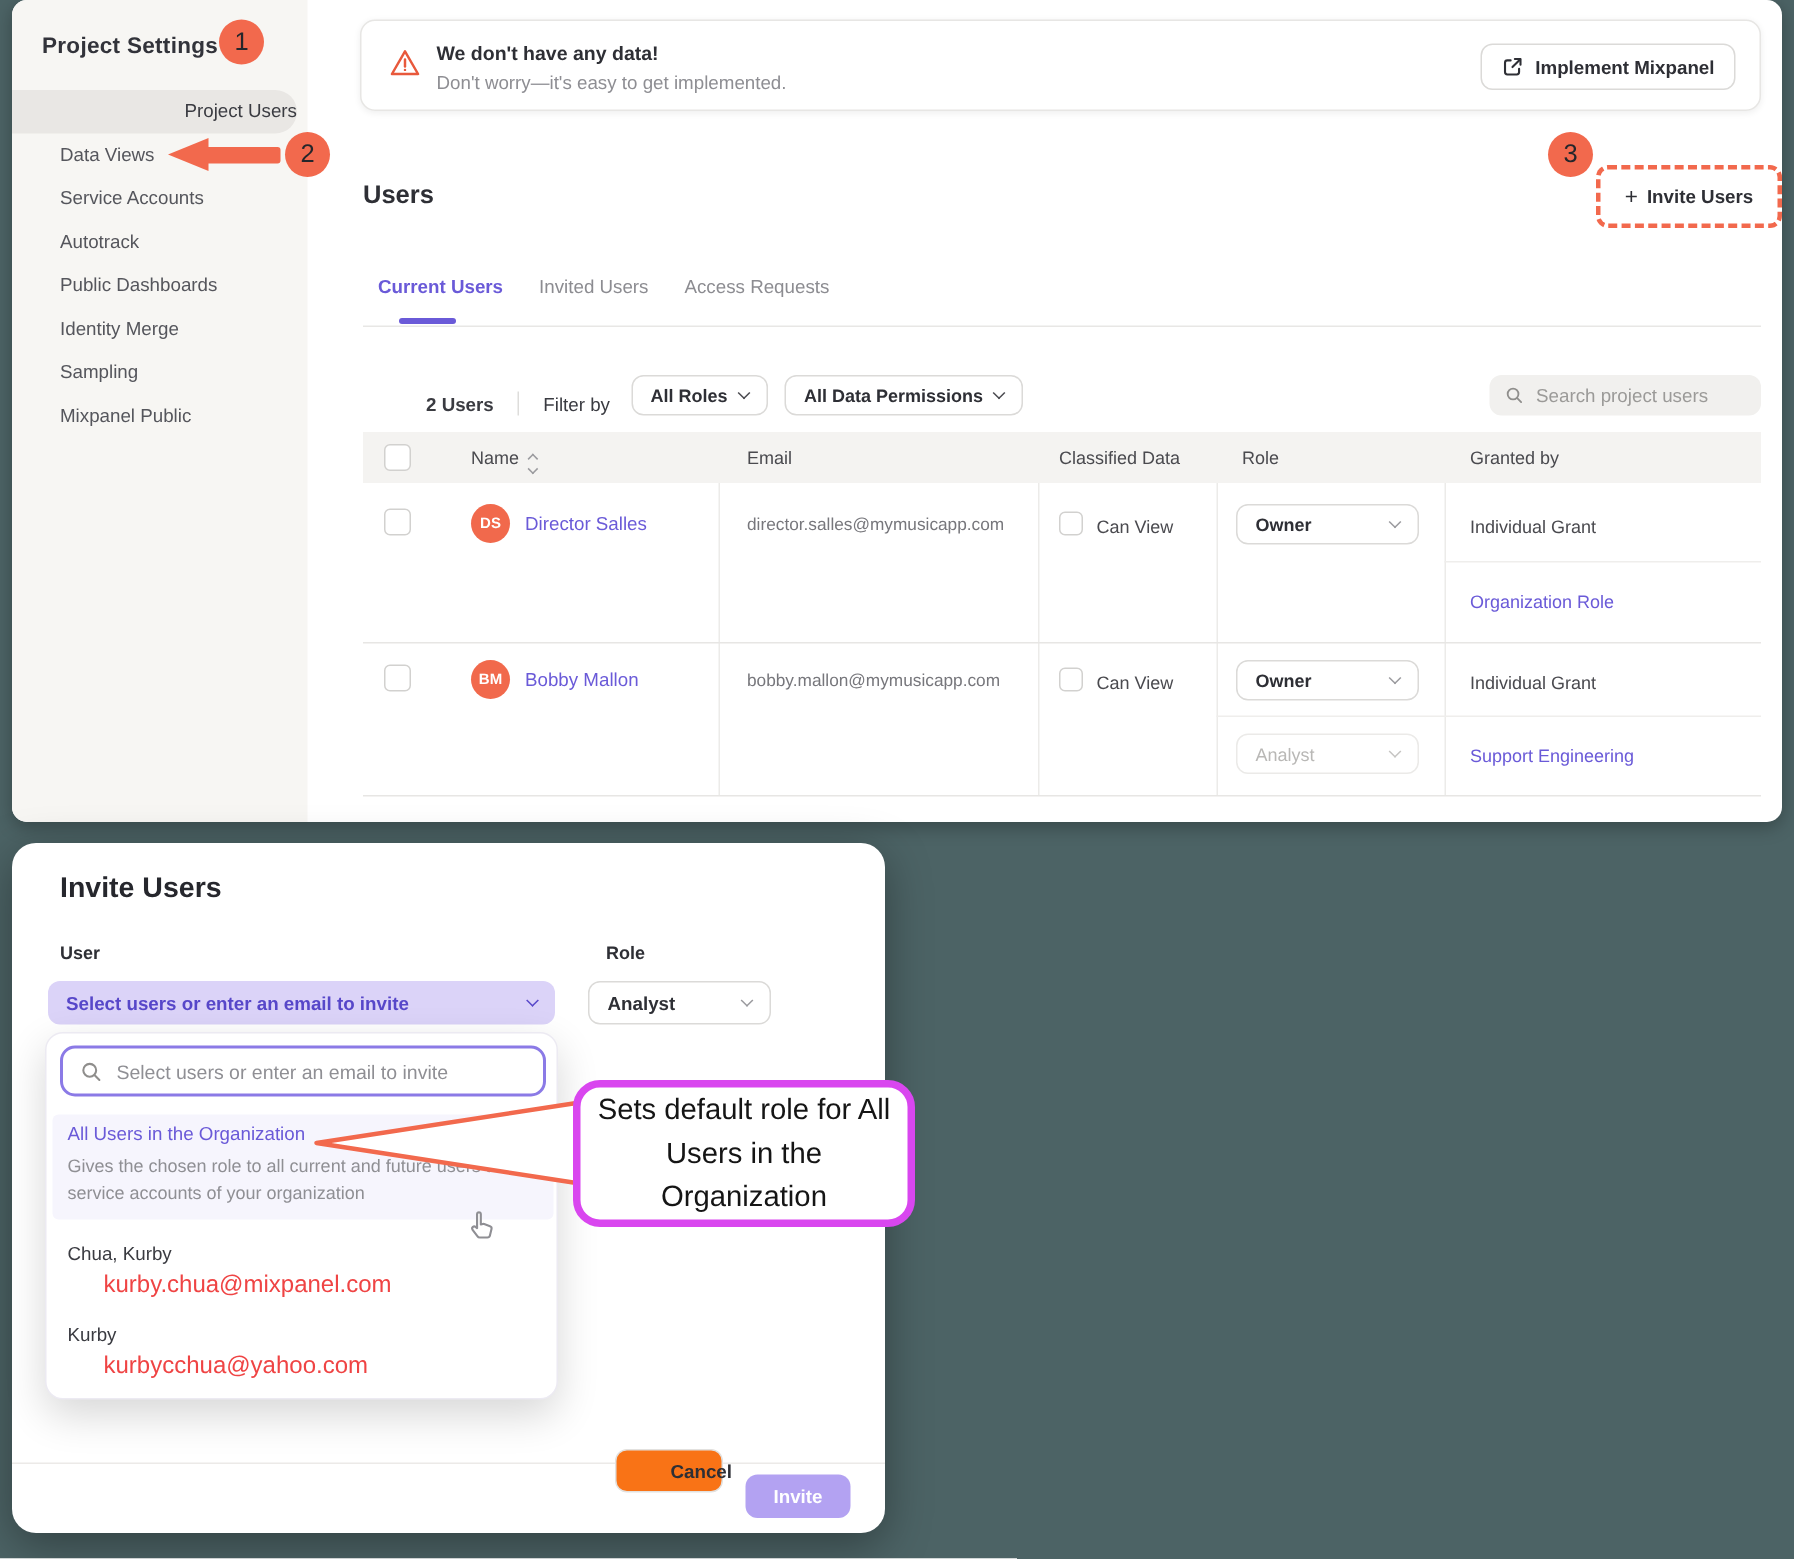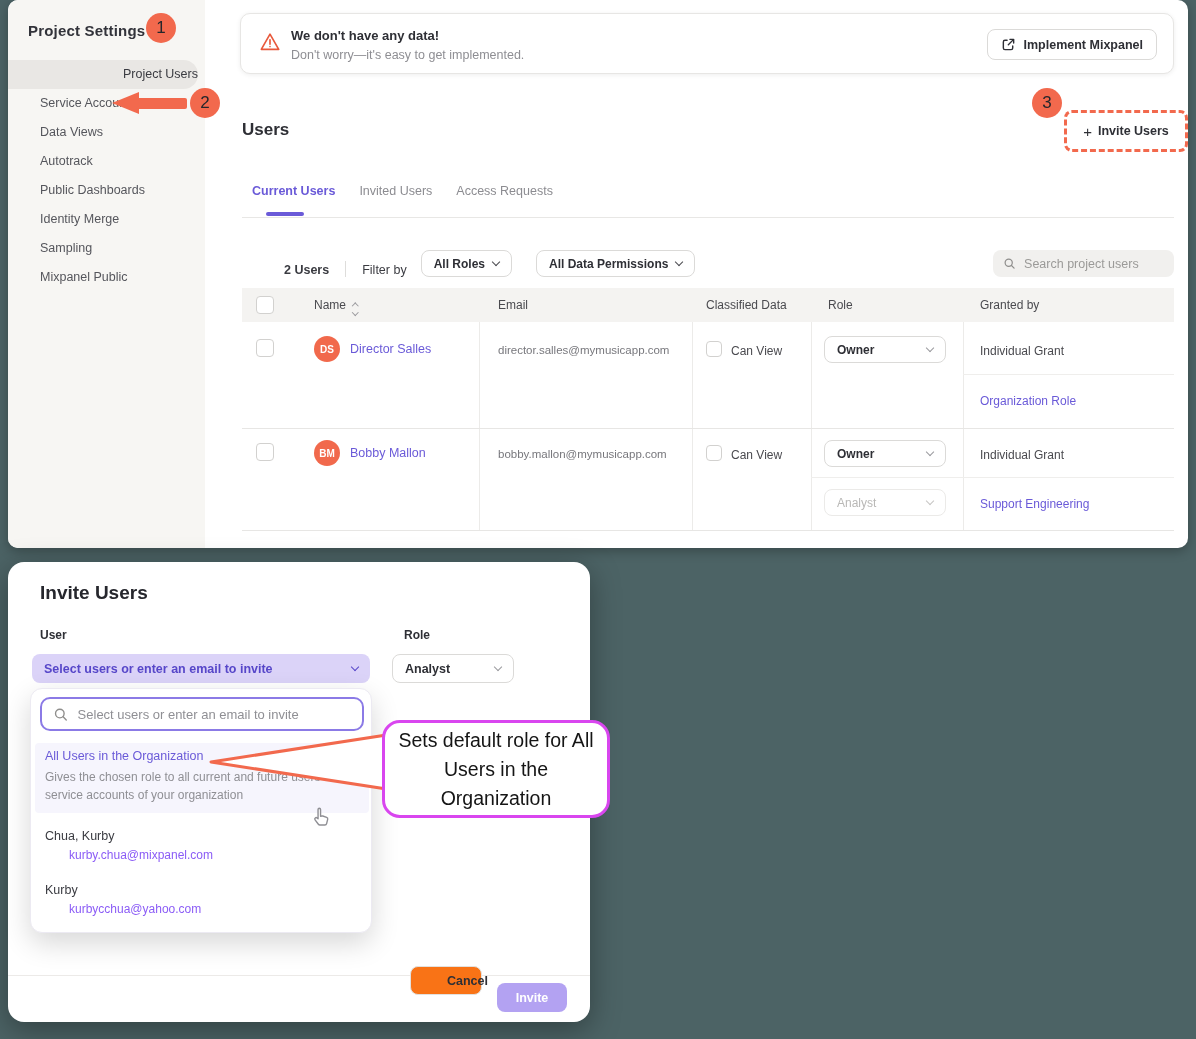--- a/index.html
+++ b/index.html
@@ -36,21 +36,21 @@
   .tab { color:#8C8C91; cursor:pointer; }
   .tab.active { color:#6A5AD8; font-weight:700; }
   .tabline { position:absolute; left:234px; top:217px; width:932px; height:1px; background:#E8E7E5; }
   .tabbar { position:absolute; left:258px; top:212px; width:38px; height:4px; background:#6A5AD8; border-radius:2px; }
 
   .filterrow { position:absolute; left:276px; top:250px; height:27px; display:flex; align-items:flex-end; }
   .count { font-size:12.5px; font-weight:600; color:#3A3B41; }
   .vdiv { width:1px; height:16px; background:#DEDDDB; margin:0 16px; }
   .filterby { font-size:12.5px; color:#3A3B41; margin-right:14px; }
   .filter-btn { height:27px; display:flex; align-items:center; gap:8px; padding:0 12px; border:1px solid #DBDAD8;
-    border-radius:8px; background:#fff; font-size:12px; font-weight:700; color:#2E2F35; margin-right:24px; cursor:pointer; }
+    border-radius:8px; background:#fff; font-size:12px; font-weight:700; color:#2E2F35; margin-right:11px; cursor:pointer; }
 
   .search-box { position:absolute; left:985px; top:250px; width:181px; height:27px; background:#F1F0EE; border-radius:8px;
     display:flex; align-items:center; padding:0 10px; gap:8px; }
   .search-box input { border:none; outline:none; background:transparent; font-size:12.5px; color:#3A3B41; width:100%;
     font-family:"Liberation Sans", sans-serif; }
   .search-box input::placeholder { color:#9B9A98; }
 
   .thead { position:absolute; left:234px; top:288px; width:932px; height:34px; background:#F4F3F1; }
   .th { position:absolute; top:10px; font-size:12px; color:#4A4A4F; }
   .sort { display:inline-flex; flex-direction:column; gap:2px; margin-left:7px; vertical-align:1px; }
@@ -104,48 +104,48 @@
     border-radius:12px; box-shadow:0 10px 28px rgba(0,0,0,.16); z-index:20; }
   .dd-search { position:absolute; left:9px; top:8px; width:324px; height:34px; border:2px solid #8B7AE6; border-radius:10px;
     background:#fff; display:flex; align-items:center; gap:9px; padding:0 11px; }
   .dd-search input { border:none; outline:none; font-size:13px; color:#3A3B41; width:100%; background:transparent;
     font-family:"Liberation Sans", sans-serif; }
   .dd-search input::placeholder { color:#8F8F94; }
   .dd-opt1-bg { position:absolute; left:4px; top:54px; width:334px; height:70px; background:#F6F5FD; border-radius:4px; cursor:pointer; }
   .dd-opt1-name { position:absolute; left:14px; top:60px; font-size:12.5px; color:#6A5AD8; cursor:pointer; }
   .dd-opt1-desc { position:absolute; left:14px; top:79px; width:312px; font-size:12px; line-height:18px; color:#8F8F94; }
   .dd-name { position:absolute; left:14px; font-size:12.5px; color:#3A3B41; cursor:pointer; }
-  .dd-desc { position:absolute; left:14px; font-size:12px; color:#8b5cf6;padding-left:24px; }
+  .dd-desc { position:absolute; left:14px; font-size:16px; color:#ef4444;padding-left:24px; }
   .hand-cursor { position:absolute; left:278px; top:116px; width:24px; height:24px; z-index:25; }
 
   .modal-footline { position:absolute; left:0; top:413px; width:582px; height:1px; background:#ECEAE8; }
   .btn-cancel { position:absolute; left:402px; top:404px; width:72px; height:29px; border:1px solid #E2E1DF; border-radius:8px;
     background:#f97316; font-size:12.5px; font-weight:700; color:#2E2F35; cursor:pointer; font-family:"Liberation Sans", sans-serif;padding-left:36px; }
   .btn-invite { position:absolute; left:489px; top:421px; width:70px; height:29px; border:none; border-radius:8px;
     background:#B3A2F2; font-size:12.5px; font-weight:700; color:#fff; cursor:pointer; font-family:"Liberation Sans", sans-serif; }
 
   
   .callout-tail { position:absolute; left:205px; top:722px; z-index:65; }
-  .callout { position:absolute; left:382px; top:720px; width:228px; height:98px; background:#fff; border:3px solid #d946ef;
+  .callout { position:absolute; left:382px; top:720px; width:228px; height:98px; background:#fff; border:5px solid #d946ef;
     border-radius:18px; z-index:70; display:flex; align-items:center; justify-content:center; text-align:center;
     font-size:19.5px; line-height:29px; color:#151515; padding:4px 10px; }
 </style>
 </head>
 <body>
 
 <div id="app">
 
   <div class="top-card">
 
     <aside class="sidebar">
       <div class="sb-title">Project Settings</div>
       <div class="sb-items">
         <div class="sb-item active">Project Users</div>
+        <div class="sb-item">Data Views</div>
         <div class="sb-item">Service Accounts</div>
-        <div class="sb-item">Data Views</div>
         <div class="sb-item">Autotrack</div>
         <div class="sb-item">Public Dashboards</div>
         <div class="sb-item">Identity Merge</div>
         <div class="sb-item">Sampling</div>
         <div class="sb-item">Mixpanel Public</div>
       </div>
     </aside>
 
     <div class="banner">
       <svg class="banner-icon" viewBox="0 0 24 24" fill="none" stroke="#E8593C" stroke-width="1.8" stroke-linejoin="round" stroke-linecap="round">

